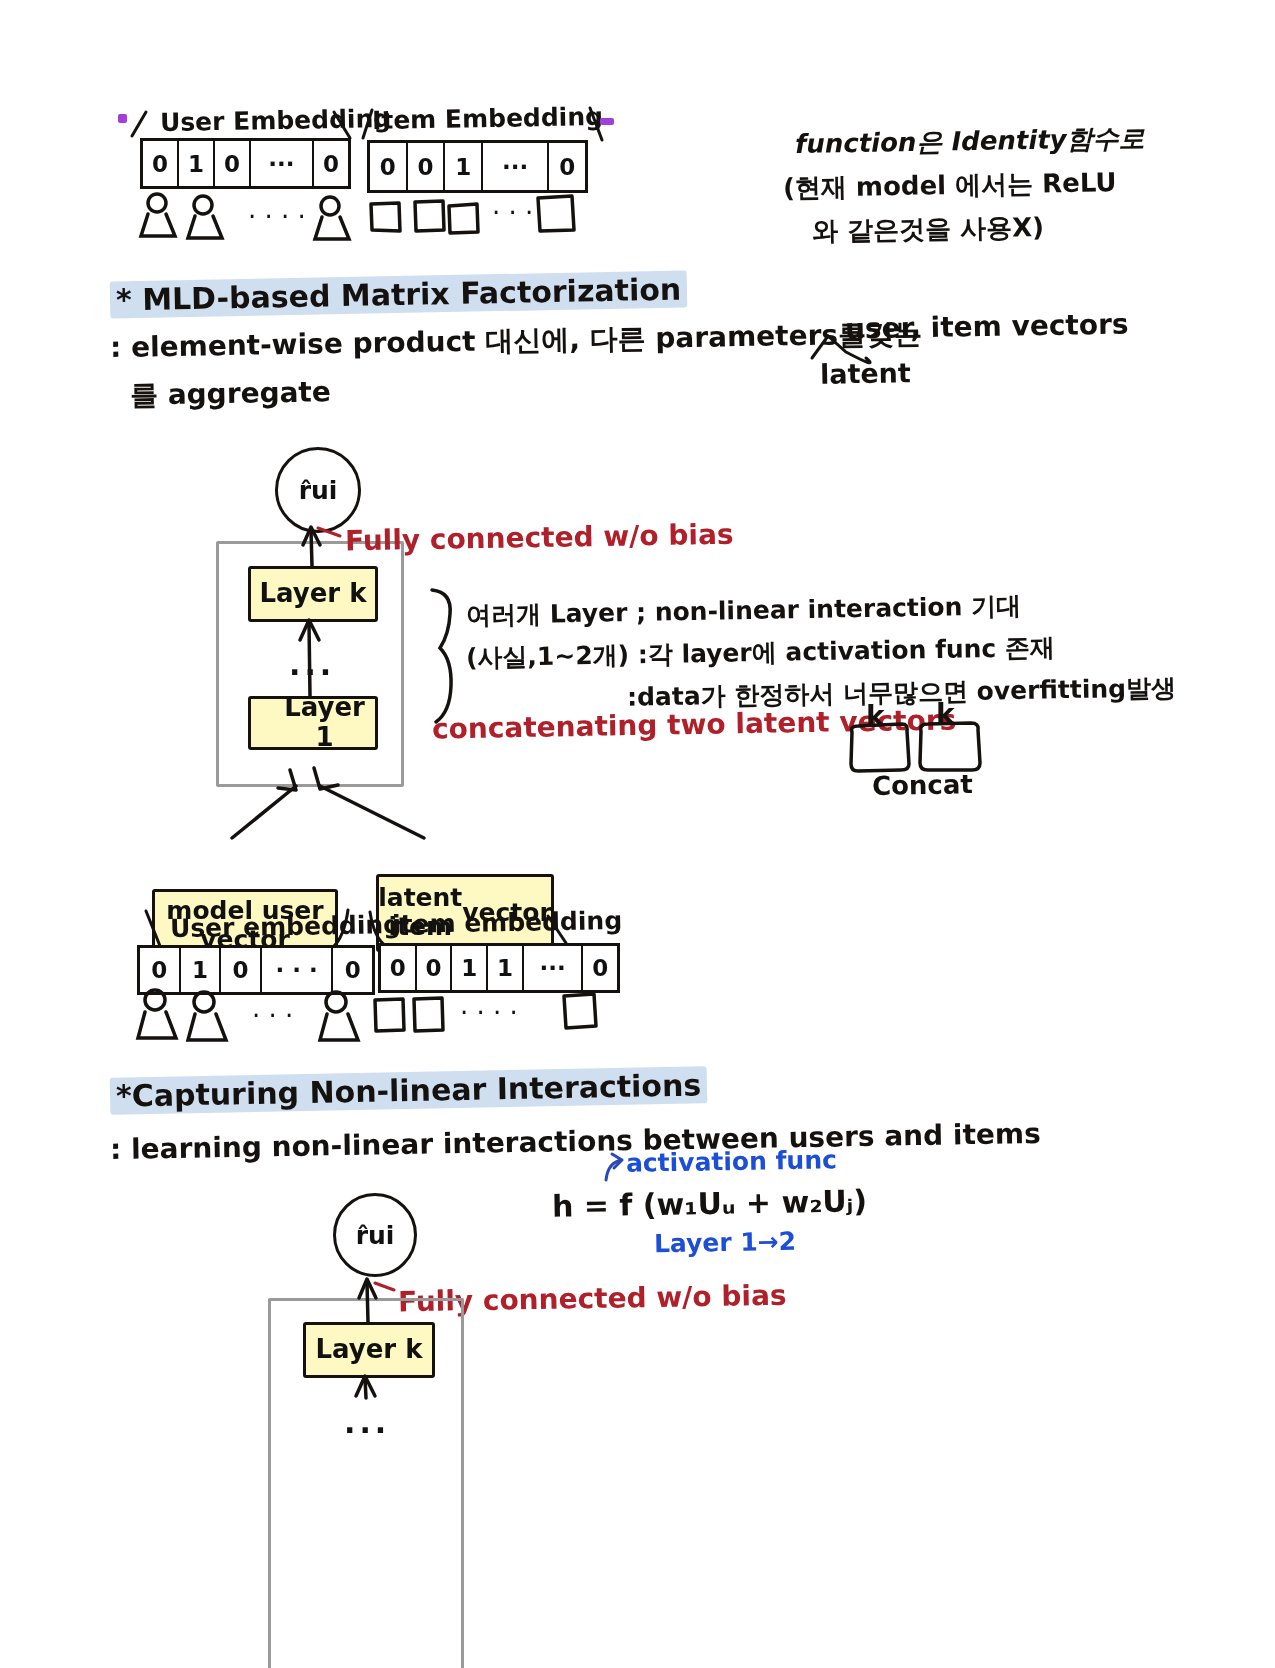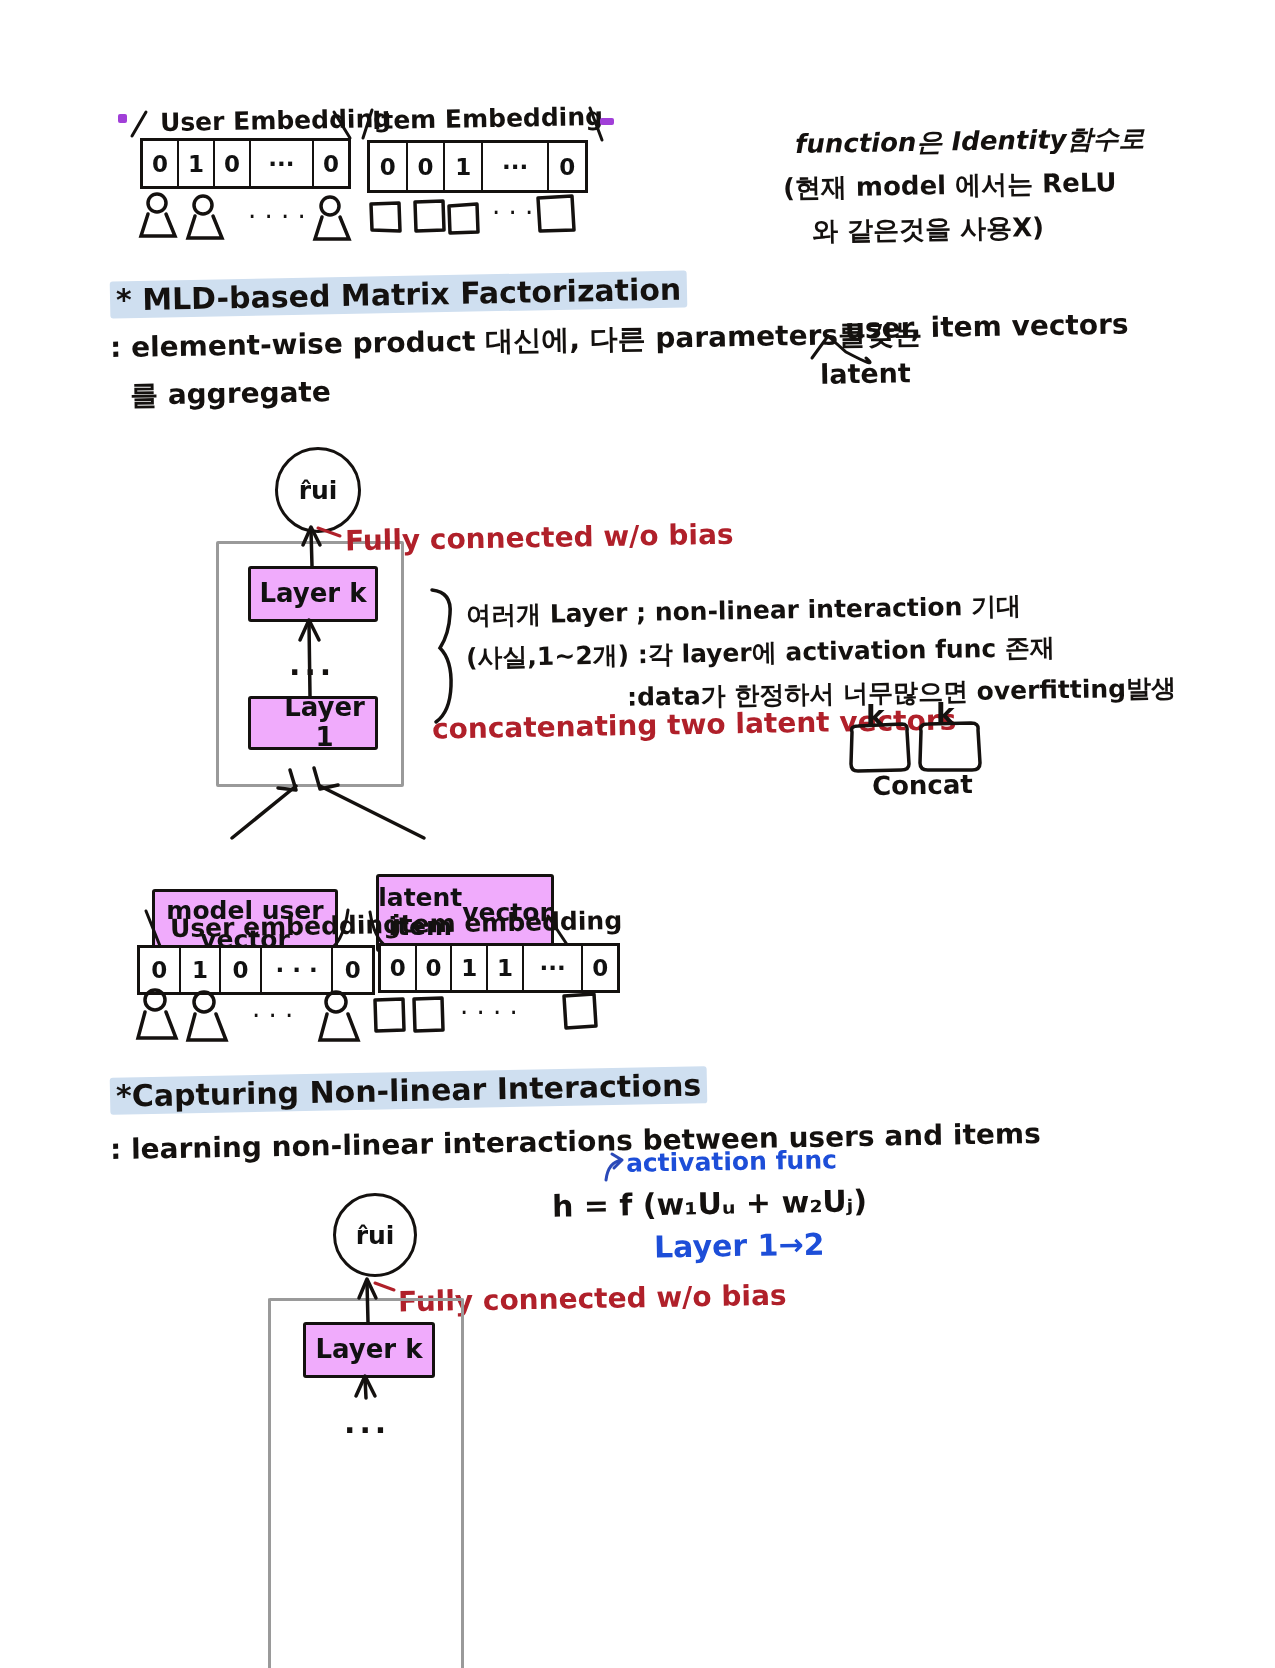--- a/index.html
+++ b/index.html
@@ -10,21 +10,21 @@
   
   .t-black{color:#14110f;}
   .t-red{color:#b0202a;}
   .t-blue{color:#1d4ed8;}
   .hl{background:#cfdff0;padding:1px 6px;border-radius:3px;display:inline-block;
       transform:rotate(-1.1deg);}
   .skew{display:inline-block;transform:rotate(-1deg);}
   
   .box{position:absolute;border:3px solid #14110f;border-radius:3px;
        display:flex;align-items:center;justify-content:center;text-align:center;
-       line-height:1.15;background:#f0abfc;}
+       line-height:1.15;background:#fef9c3;}
   .graybox{position:absolute;border:3px solid #9a9a9a;background:transparent;border-radius:2px;}
   .cell-row{position:absolute;border:3px solid #14110f;display:flex;background:#fff;}
   .cell{flex:1;border-right:2px solid #14110f;display:flex;align-items:center;
         justify-content:center;font-size:23px;font-weight:600;}
   .cell:last-child{border-right:none;}
   .circ{position:absolute;border:3px solid #14110f;border-radius:50%;
         display:flex;align-items:center;justify-content:center;background:#fff;}
   svg{position:absolute;left:0;top:0;overflow:visible;pointer-events:none;}
 </style>
 </head>
@@ -251,21 +251,21 @@
 
 <svg width="1275" height="1668">
   <path d="M606 1180 Q608 1162 622 1160 M622 1160 L612 1154 M622 1160 L614 1168" stroke="#2a49b8" stroke-width="3" fill="none" stroke-linecap="round"></path>
 </svg>
 <div class="abs hand t-blue" style="left:626px;top:1147px;font-size:25px;">
   <span class="skew">activation func</span>
 </div>
 <div class="abs hand t-black" style="left:552px;top:1186px;font-size:30px;">
   <span class="skew">h = f (w₁Uᵤ + w₂Uⱼ)</span>
 </div>
-<div class="abs hand t-blue" style="left:654px;top:1228px;font-size:30px;">
+<div class="abs hand t-blue" style="left:654px;top:1228px;font-size:25px;">
   <span class="skew">Layer 1→2</span>
 </div>
 
 <div class="circ" style="left:333px;top:1193px;width:78px;height:78px;">
   <span class="hand" style="font-size:25px;line-height:1;">r̂ui</span>
 </div>
 
 <div class="abs hand t-red" style="left:398px;top:1282px;font-size:28px;">
   <span class="skew">Fully connected w/o bias</span>
 </div>

